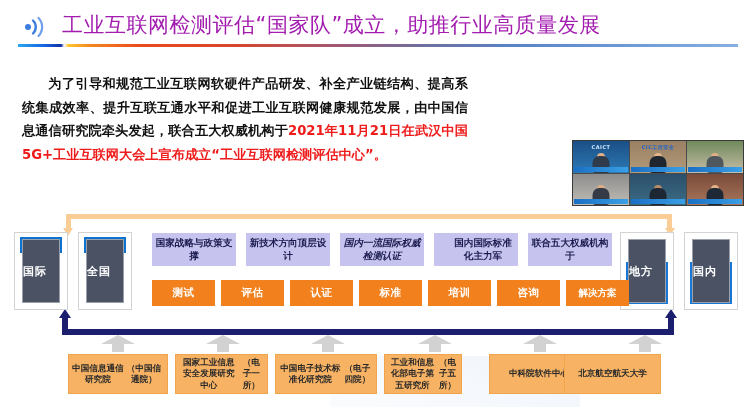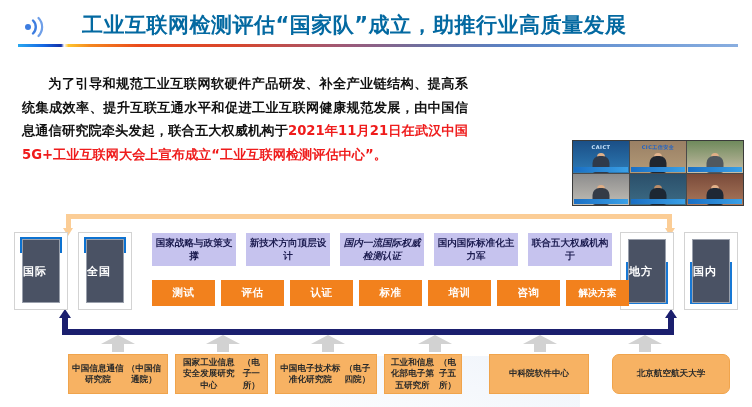--- a/index.html
+++ b/index.html
@@ -9,22 +9,22 @@
     font-family:"DejaVu Sans","Liberation Sans",sans-serif;
     overflow:hidden;position:relative;
   }
   #slide{position:absolute;inset:0;background:#fff;}
 
   
   #header{position:absolute;left:0;top:0;width:752px;height:48px;}
   #speaker-icon{position:absolute;left:22px;top:16px;width:26px;height:22px;}
   #title{
     position:absolute;left:62px;top:8px;
-    font-size:21px;font-weight:bold;color:#0369a1;
-    letter-spacing:0.5px;white-space:nowrap;line-height:34px;margin-left:20px;
+    font-size:21px;font-weight:normal;color:#a21caf;
+    letter-spacing:0.5px;white-space:nowrap;line-height:34px;
   }
   #divider{
     position:absolute;left:18px;top:44px;width:720px;height:3px;
     background:linear-gradient(to right,
       #29a8f0 0%, #1668e3 3.5%, #1331a8 6%,
       #ffffff 6.4%,
       #ffc52e 7%, #f4871f 10%, #ea4a1c 17%,
       #d8462c 30%, #9b5a7a 46%, #6f6f9e 56%,
       #5a82c4 68%, #6e9ad6 85%, #89aee0 100%);
   }
@@ -279,21 +279,21 @@
         <div class="accent a-br"></div>
         <div class="accent a-bot"></div>
       <div class="core">
           <span class="lbl">国内</span>
         </div>
     </div>
 
     <div class="purple-box" style="left:152px;">国家战略与政策支撑</div>
     <div class="purple-box" style="left:246px;">新技术方向顶层设计</div>
     <div class="purple-box" style="left:340px;font-style:italic;">国内一流国际权威检测认证</div>
-    <div class="purple-box" style="left:434px;">国内国际标准化主力军</div>
+    <div class="purple-box" style="left:434px;padding-left:16px;">国内国际标准化主力军</div>
     <div class="purple-box" style="left:528px;">联合五大权威机构于</div>
 
     <div class="orange-box" style="left:152px;">测试</div>
     <div class="orange-box" style="left:221px;">评估</div>
     <div class="orange-box" style="left:290px;">认证</div>
     <div class="orange-box" style="left:359px;">标准</div>
     <div class="orange-box" style="left:428px;">培训</div>
     <div class="orange-box" style="left:497px;">咨询</div>
     <div class="orange-box wide" style="left:566px;text-align:right;">解决方案</div>
 
@@ -340,16 +340,16 @@
     <div class="up-arrow" style="left:523px;">
         <div class="head"></div>
         <div class="shaft"></div>
       </div>
     <div class="inst" style="left:489px;width:100px;">中科院软件中心</div>
 
     <div class="up-arrow" style="left:628px;">
         <div class="head"></div>
         <div class="shaft"></div>
       </div>
-    <div class="inst" style="left:612px;width:118px;border-radius:7px;">北京航空航天大学</div>
+    <div class="inst" style="left:564px;width:97px;">北京航空航天大学</div>
   </div>
 
 </div>
 
 </body></html>

